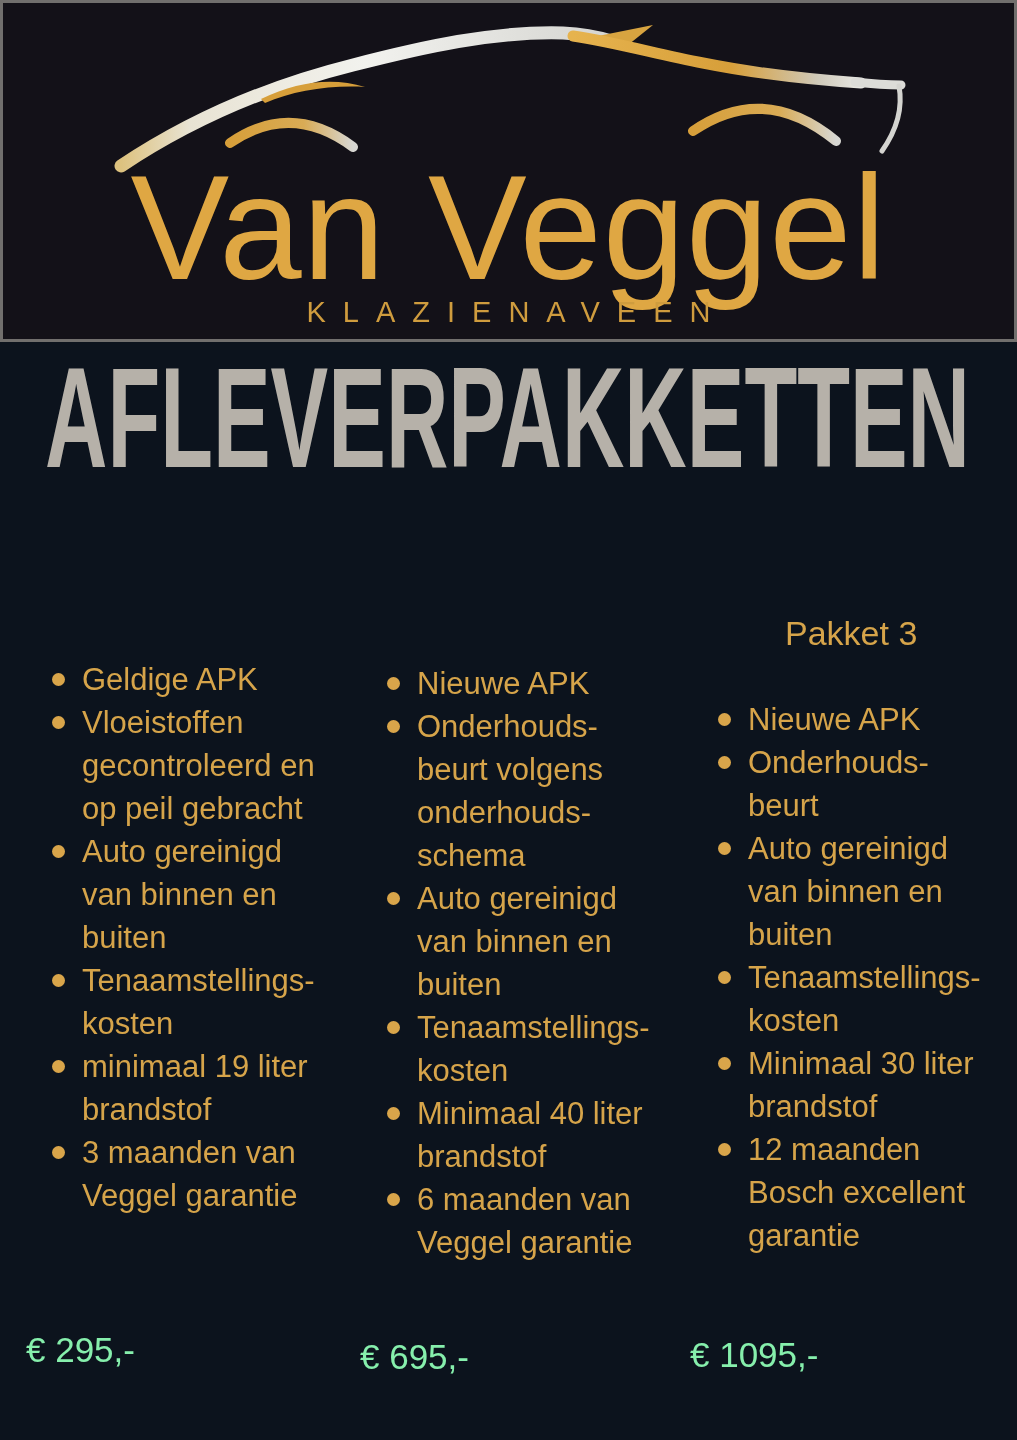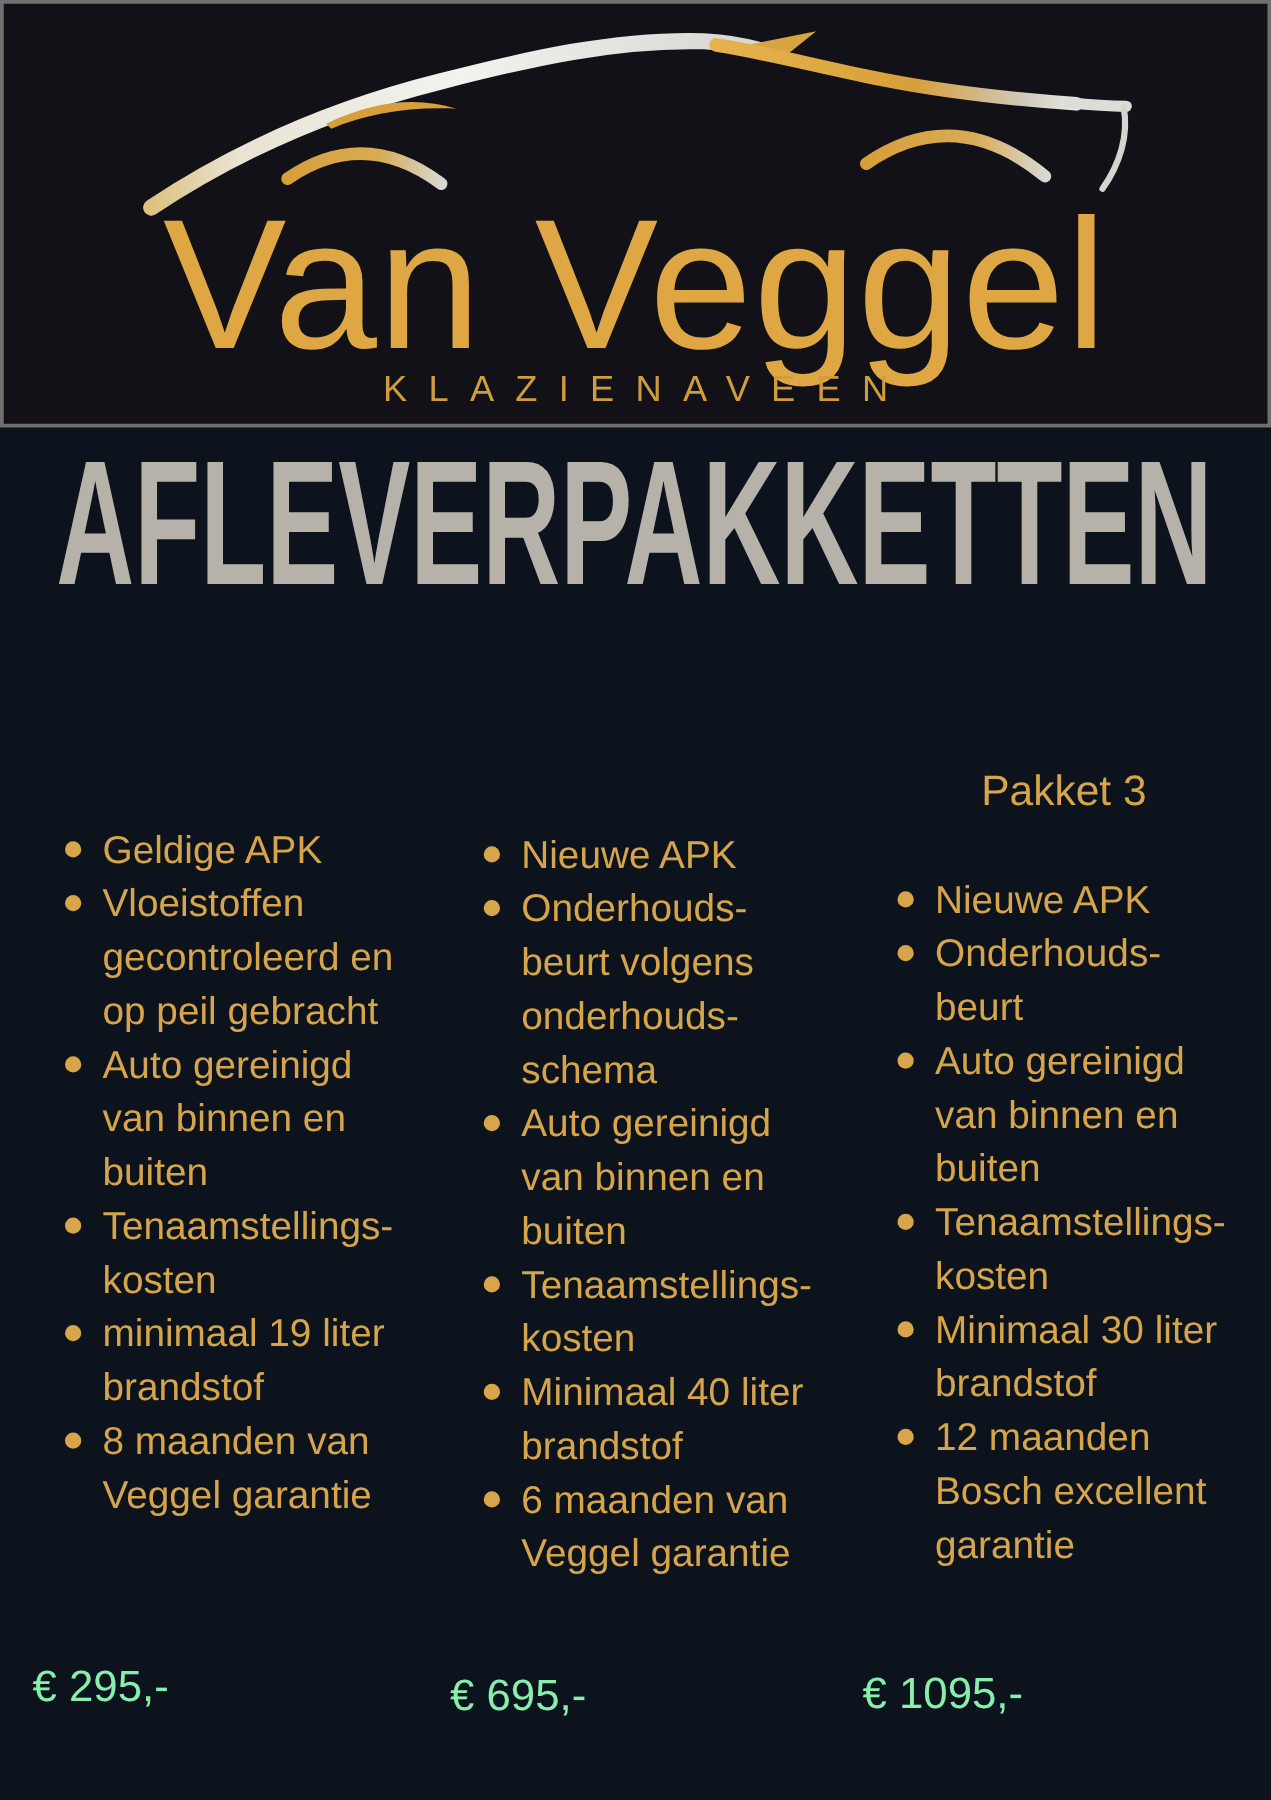--- a/index.html
+++ b/index.html
@@ -108,21 +108,21 @@
       <li><span class="dot"></span><span class="li-text">Vloeistoffen
 gecontroleerd en
 op peil gebracht</span></li>
       <li><span class="dot"></span><span class="li-text">Auto gereinigd
 van binnen en
 buiten</span></li>
       <li><span class="dot"></span><span class="li-text">Tenaamstellings-
 kosten</span></li>
       <li><span class="dot"></span><span class="li-text">minimaal 19 liter
 brandstof</span></li>
-      <li><span class="dot"></span><span class="li-text">8 maanden van
+      <li><span class="dot"></span><span class="li-text">3 maanden van
 Veggel garantie</span></li>
     </ul>
   </div>
 
   <div class="package" id="pkg2">
     <ul class="pkg-list">
       <li><span class="dot"></span><span class="li-text">Nieuwe APK</span></li>
       <li><span class="dot"></span><span class="li-text">Onderhouds-
 beurt volgens
 onderhouds-

